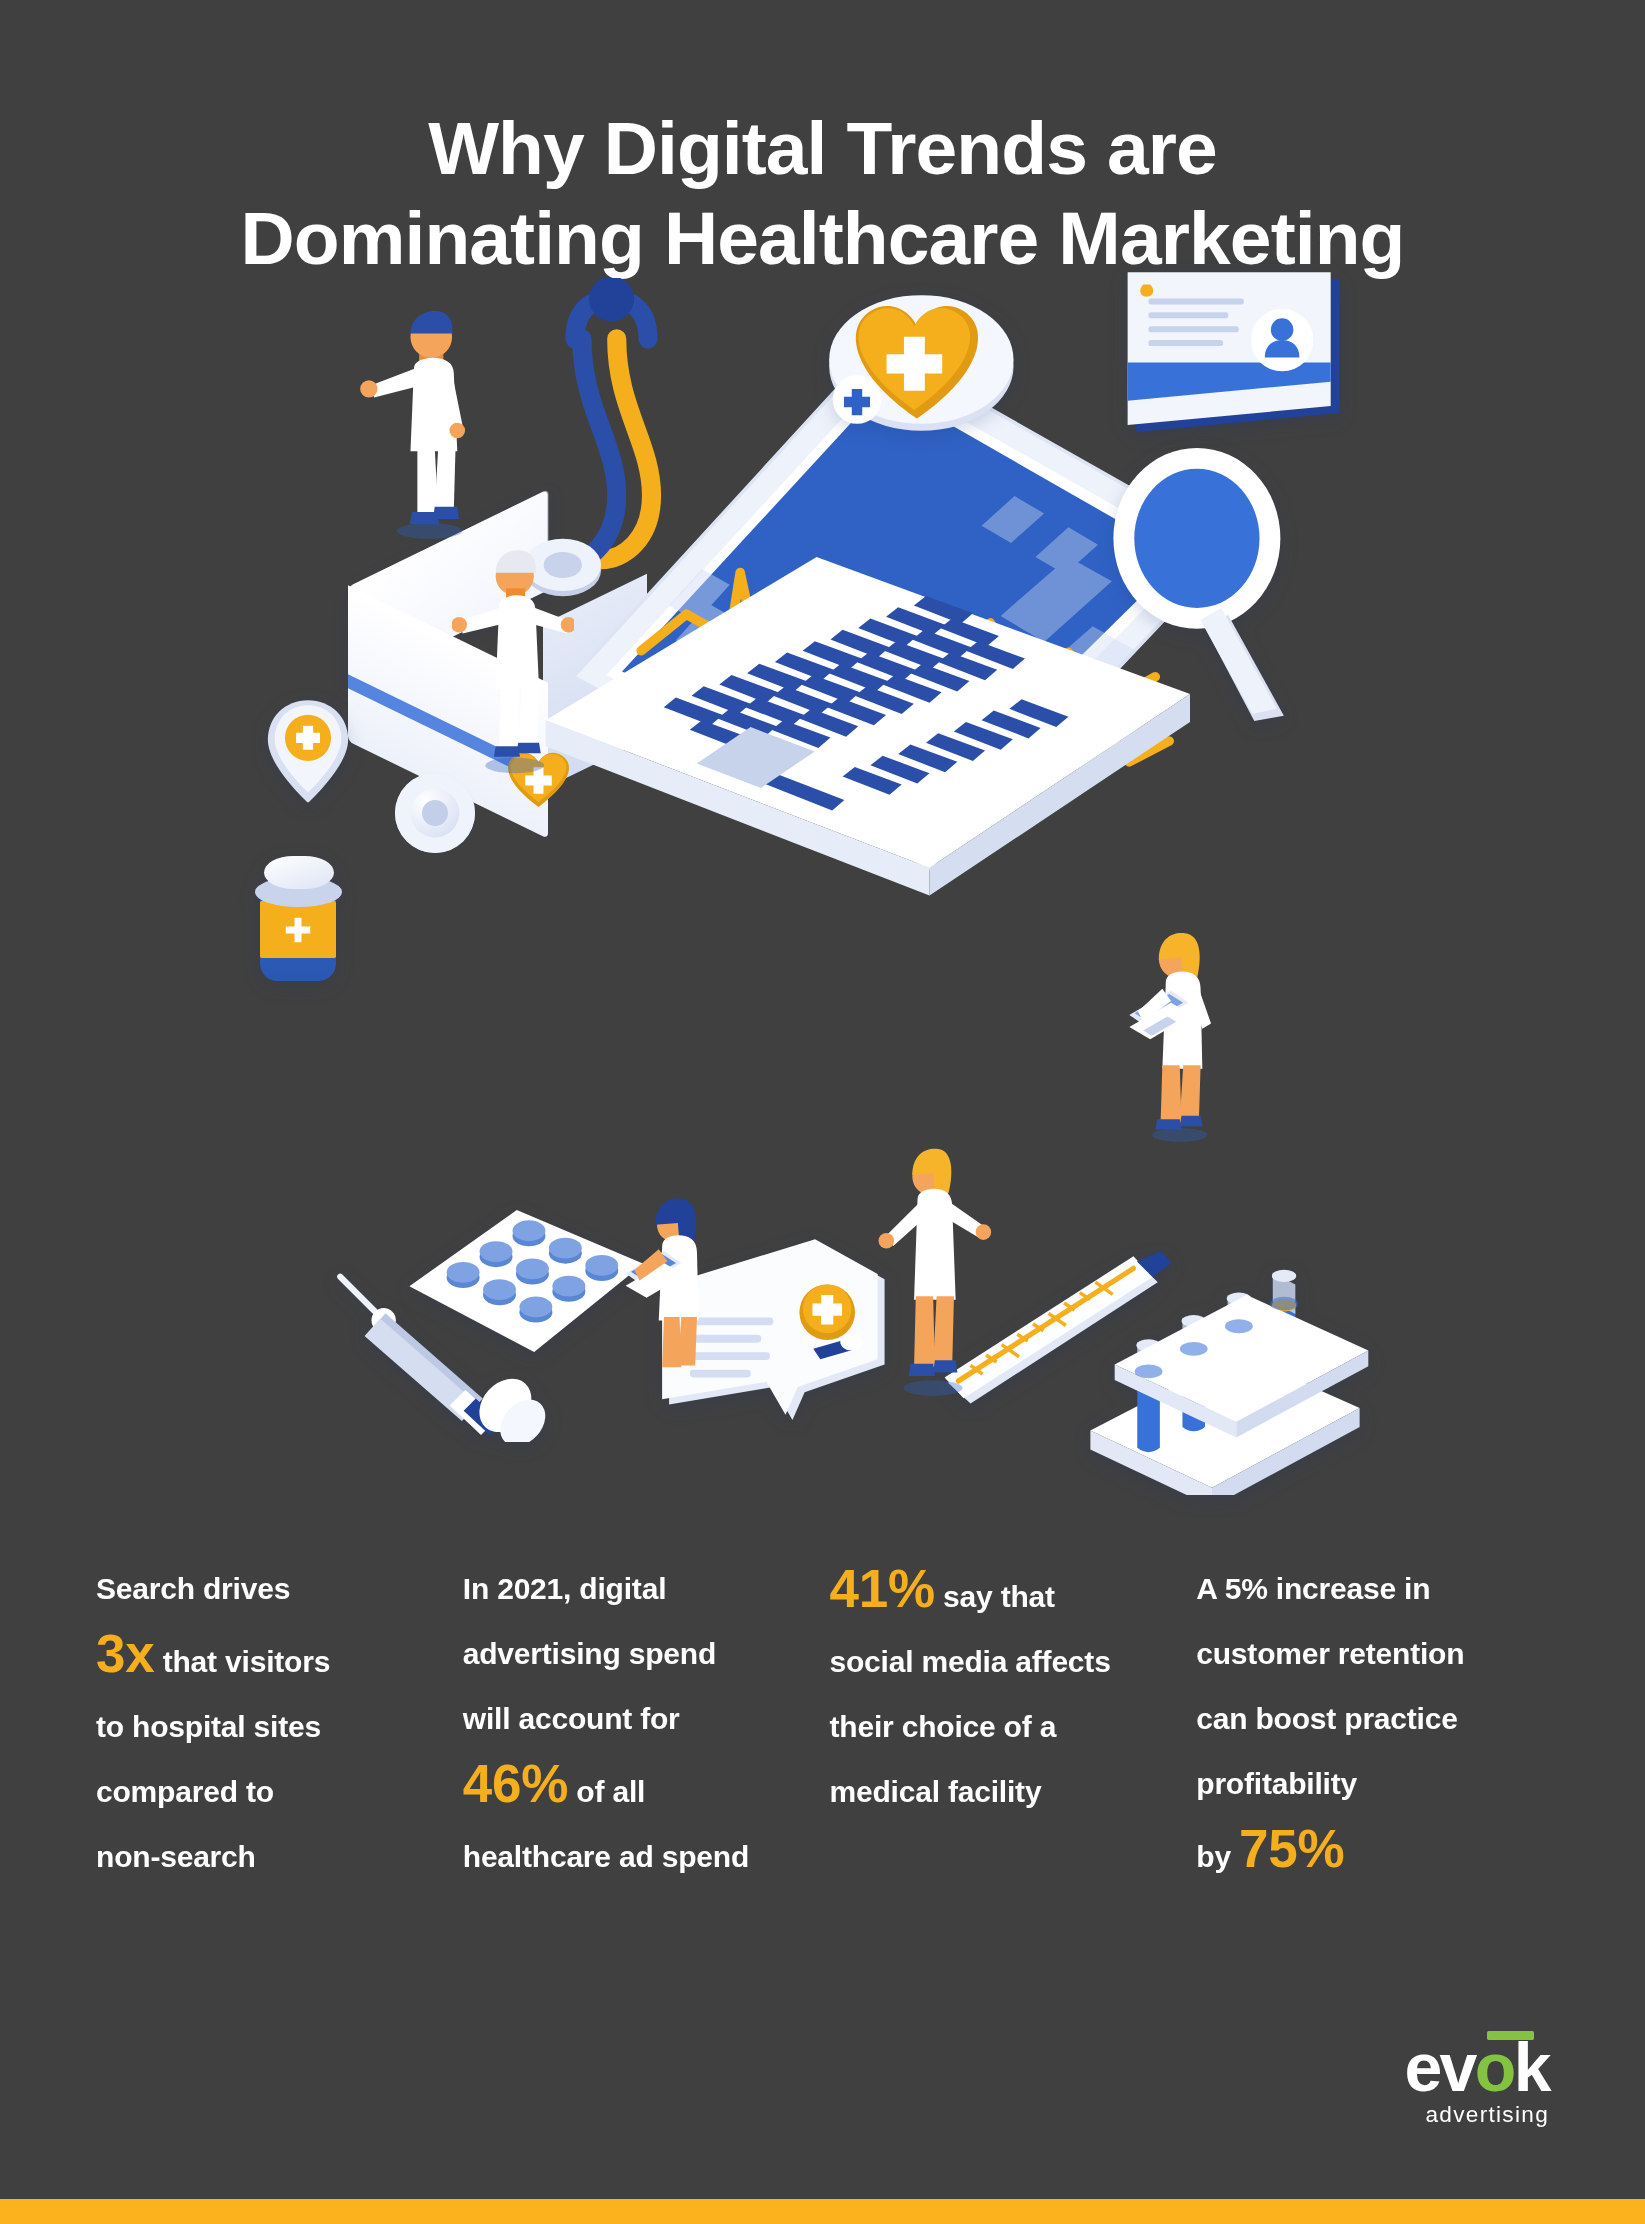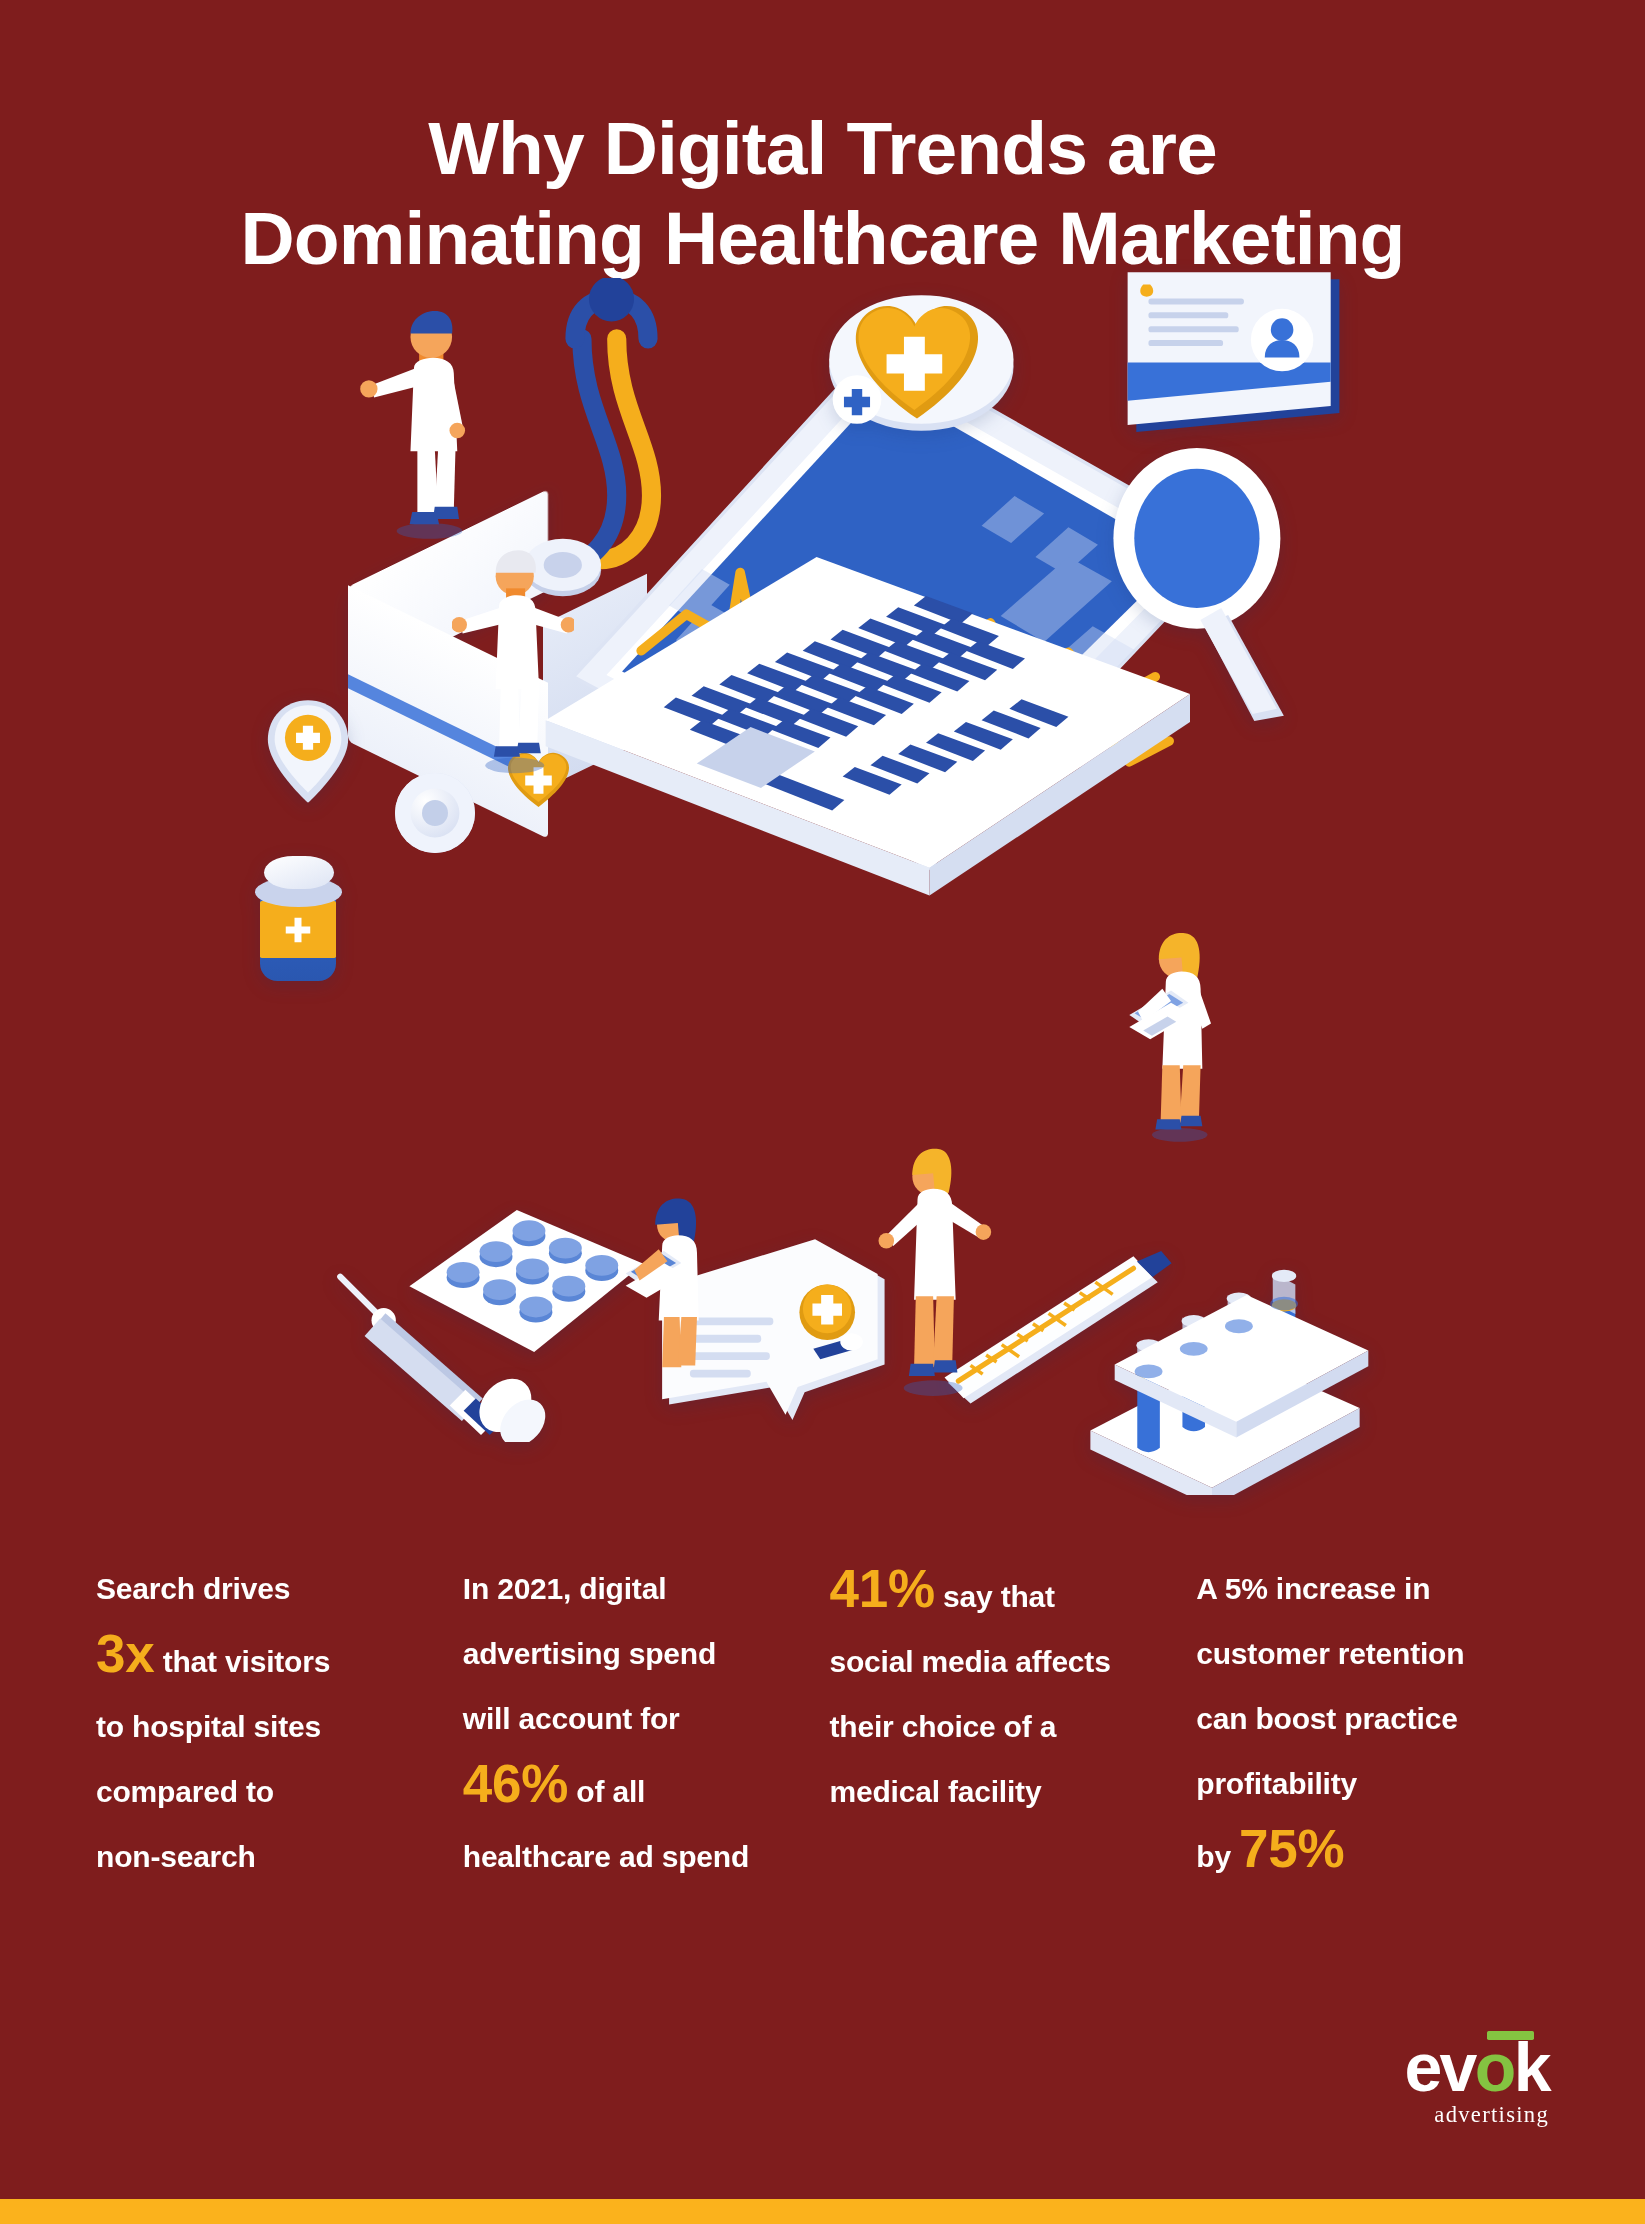--- a/index.html
+++ b/index.html
@@ -4,21 +4,21 @@
 <style>
   * { margin:0; padding:0; box-sizing:border-box; }
   html, body { width:1645px; height:2225px; }
   body {
     background:#3871D8;
     font-family:"Liberation Sans", sans-serif;
     overflow:hidden;
     position:relative;
   }
 
-  .page { position:relative; width:1645px; height:2225px; background:#7f1d1d; overflow:hidden; }
+  .page { position:relative; width:1645px; height:2225px; background:#404040; overflow:hidden; }
 
   
   .title-block {
     position:absolute; top:103px; left:0; width:1645px;
     text-align:center;
   }
   .title-line {
     color:#FFFFFF;
     font-family:"Liberation Sans", sans-serif;
     font-weight:bold;
@@ -161,21 +161,21 @@
     font-weight:bold; font-size:68px; line-height:66px;
     color:#FFFFFF; letter-spacing:-2.6px; position:relative; display:inline-block;
   }
   .logo-word .g { color:#84C341; }
   .logo-macron {
     position:absolute; display:block; width:47px; height:9.6px;
     background:#84C341; border-radius:1.7px;
     left:83px; top:-3.5px;
   }
   .logo-sub {
-    font-family:Liberation Serif, serif;
+    font-family:Liberation Sans, sans-serif;
     font-size:22.6px; color:#FFFFFF; letter-spacing:1.3px;
     margin-top:1.7px;
   }
 
   
   .bottom-band {
     position:absolute; left:0; bottom:0; width:1645px; height:26px;
     background:#FBB21C;
   }
 </style>

